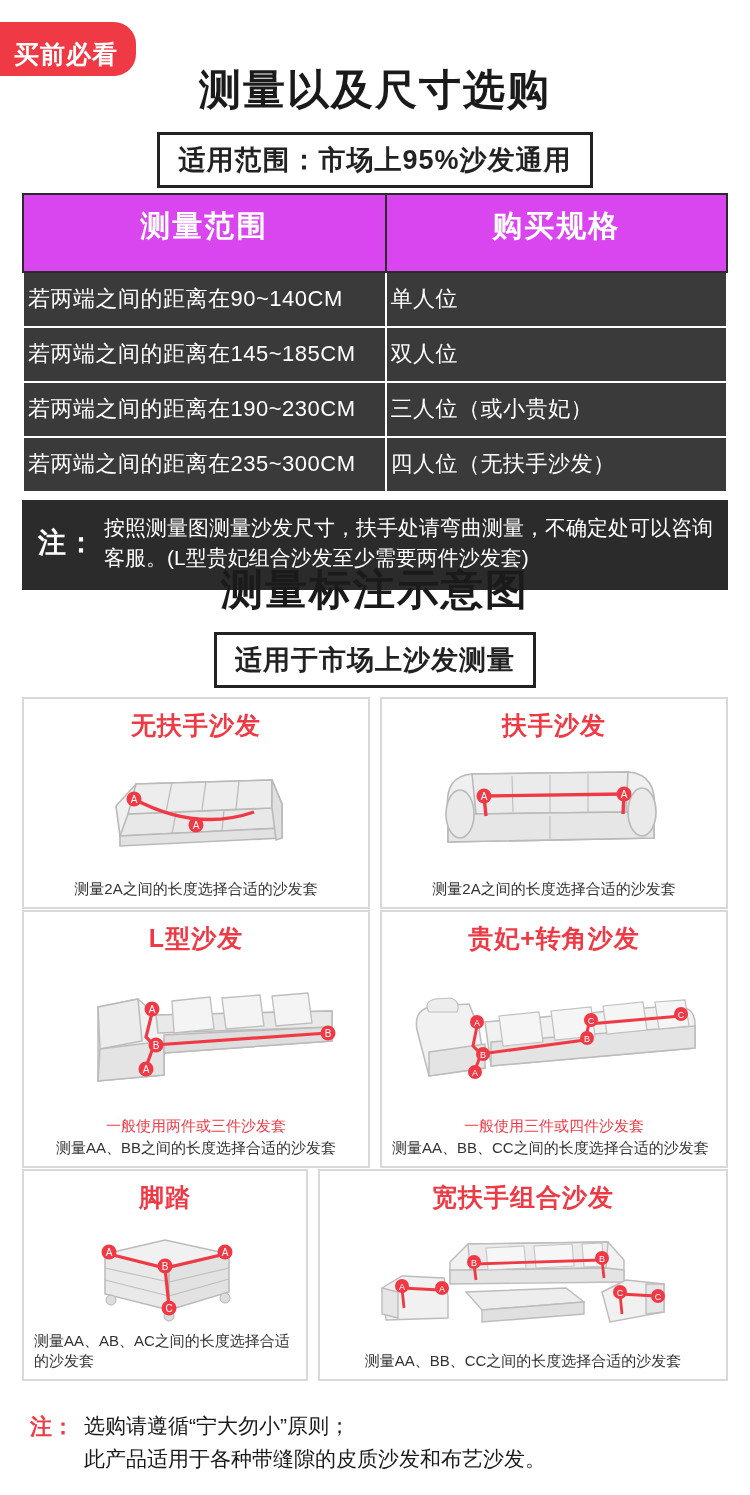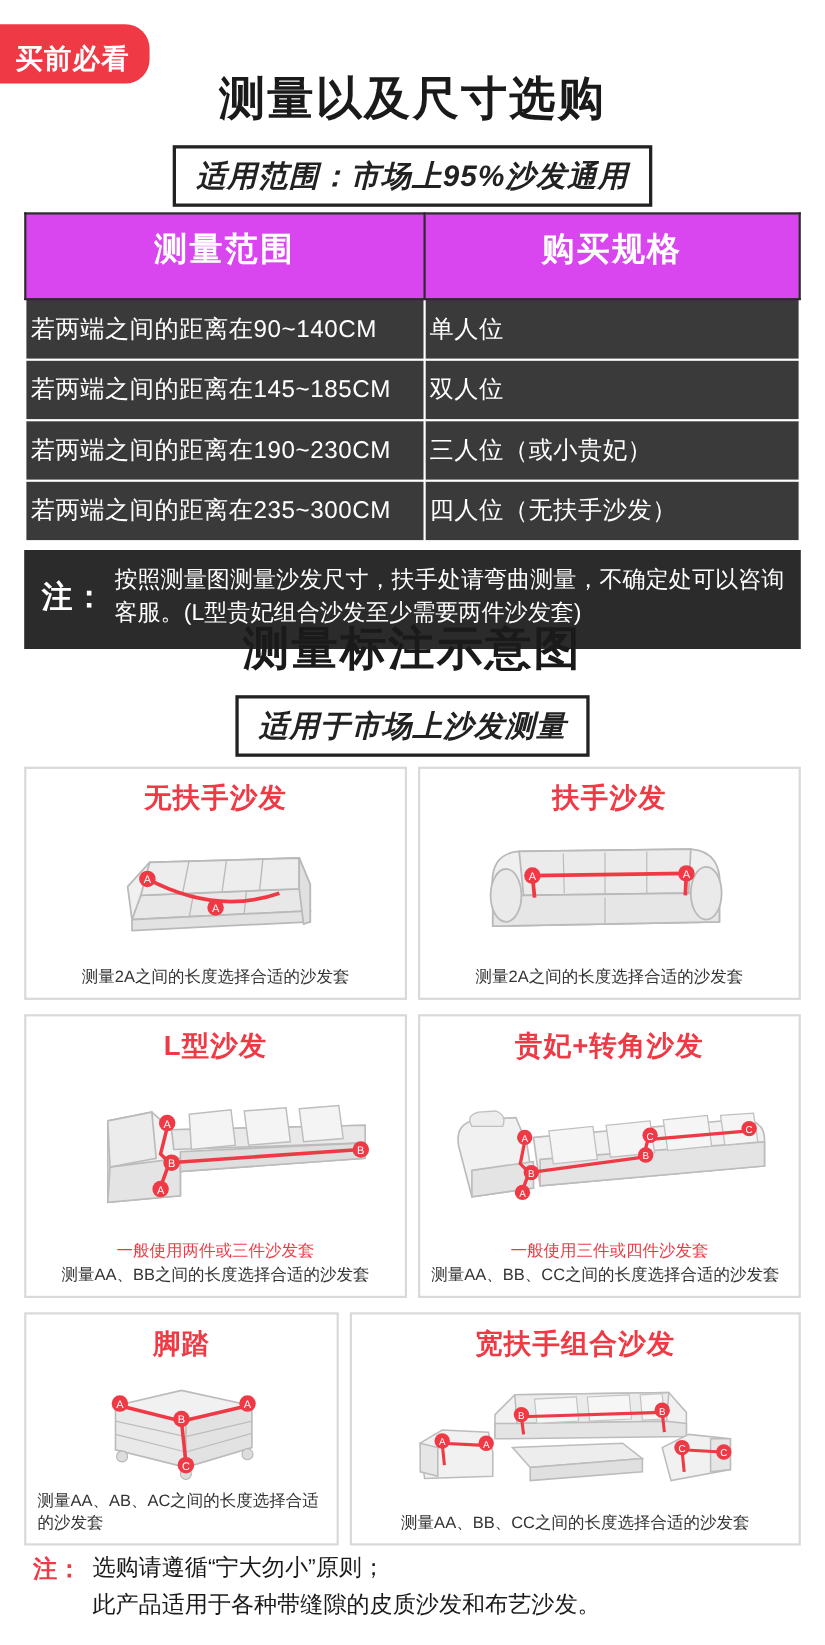--- a/index.html
+++ b/index.html
@@ -42,21 +42,20 @@
   .sec-sub {
     display: block;
     margin: 14px auto 0;
     border: 3px solid #222;
     font-size: 27px;
     font-weight: bold;
     text-align: center;
     padding: 7px 18px;
     width: max-content;
     letter-spacing: 1px;
-    font-style: italic;
   }
 
   
   .tbl-wrap {
     position: absolute;
     left: 22px; top: 193px;
     width: 706px;
   }
   table.meas {
     width: 100%;
@@ -113,21 +112,21 @@
 
   .grid {
     position: absolute;
     left: 22px;
     top: 697px;
     width: 706px;
   }
   .row {
     display: flex;
     gap: 10px;
-    margin-bottom: 13px;
+    margin-bottom: 1px;
   }
   .cell {
     border: 2px solid #d9d9d9;
     background: #fff;
     position: relative;
     padding: 10px 8px 8px;
     display: flex;
     flex-direction: column;
   }
   .cell .c-title {

